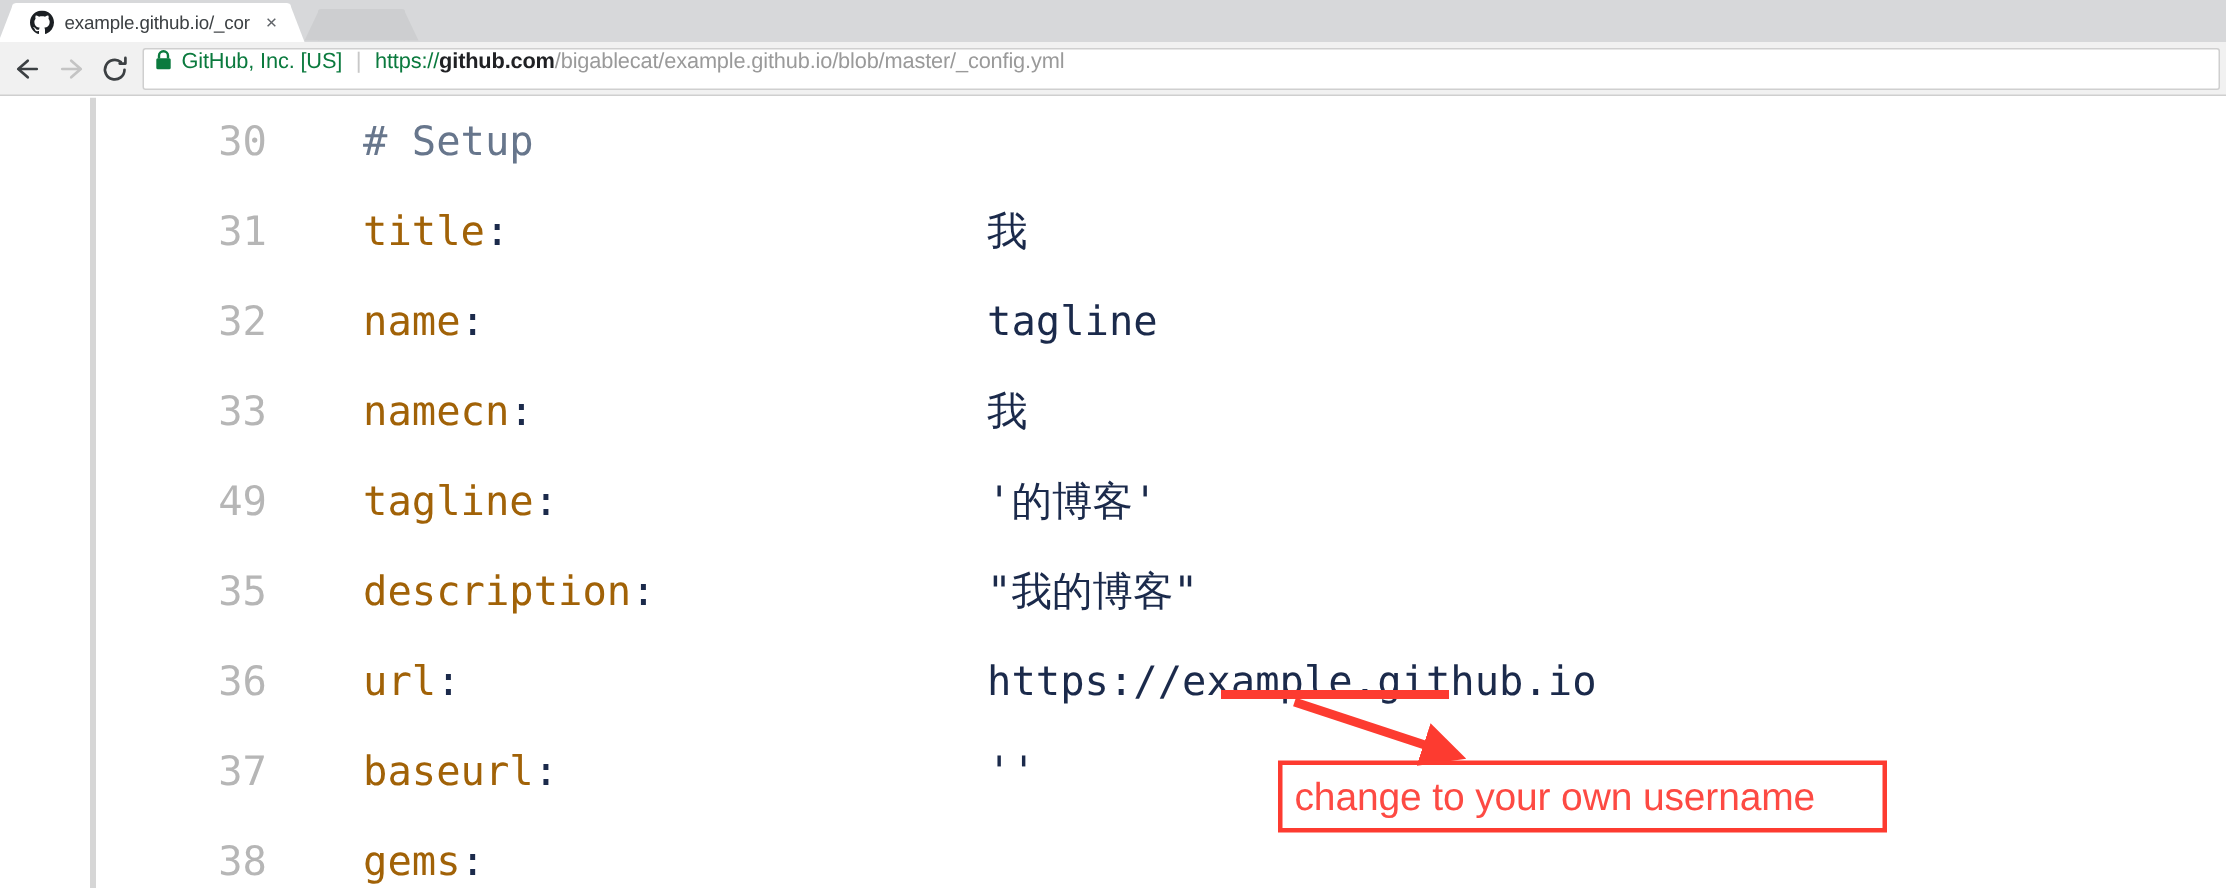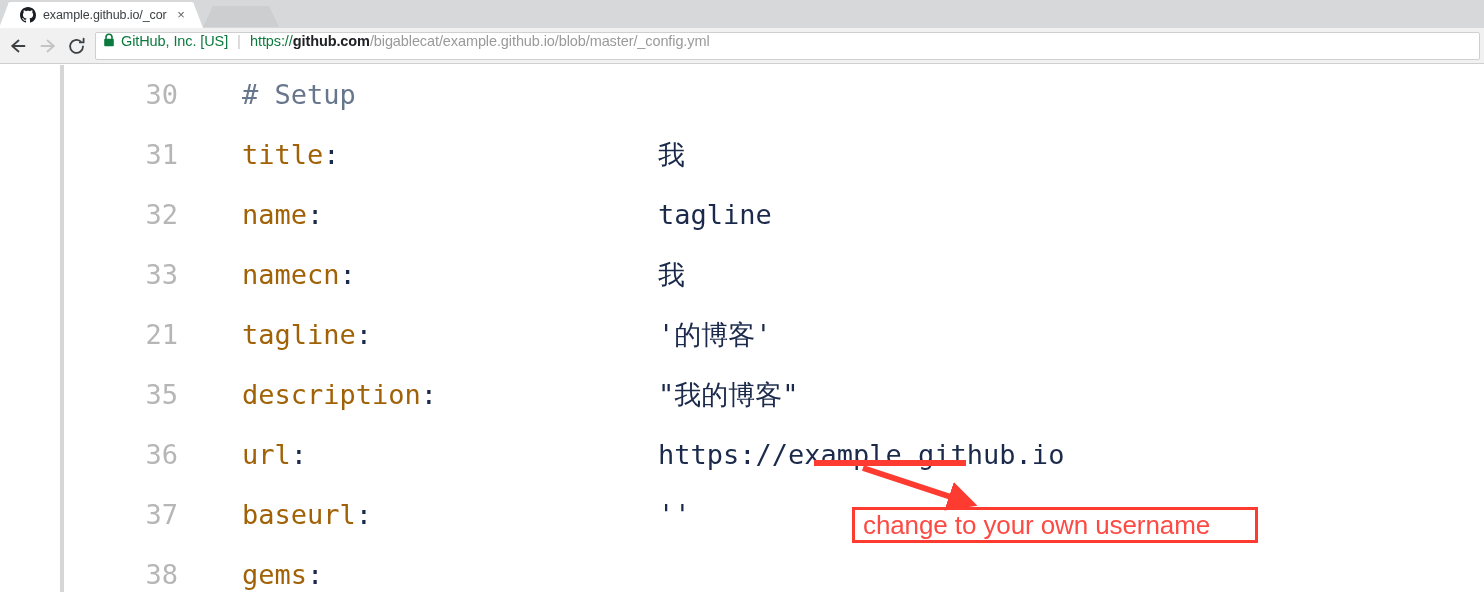--- a/index.html
+++ b/index.html
@@ -252,21 +252,21 @@
   }
   .anno-underline {
     position: absolute;
     left: 814px; top: 460px;
     width: 152px; height: 6px;
     background: #fd3b30;
   }
   .anno-box {
     position: absolute;
     left: 852px; top: 507px;
-    width: 406px; height: 36px;
+    width: 406px; height: 48px;
     border: 3px solid #fd3b30;
     box-sizing: border-box;
     background: transparent;
     display: flex;
     align-items: center;
     padding-left: 8px;
   }
   .anno-text {
     color: #fd4a43;
     font-size: 26px;
@@ -362,21 +362,21 @@
         <span class="v">tagline</span>
       </div>
 
       <div class="code-line">
         <span class="lineno">33</span>
         <span class="lcontent"><span class="k">namecn</span><span class="punc">:</span></span>
         <span class="v">我</span>
       </div>
 
       <div class="code-line">
-        <span class="lineno">21</span>
+        <span class="lineno">49</span>
         <span class="lcontent"><span class="k">tagline</span><span class="punc">:</span></span>
         <span class="v">'的博客'</span>
       </div>
 
       <div class="code-line">
         <span class="lineno">35</span>
         <span class="lcontent"><span class="k">description</span><span class="punc">:</span></span>
         <span class="v">"我的博客"</span>
       </div>
 

